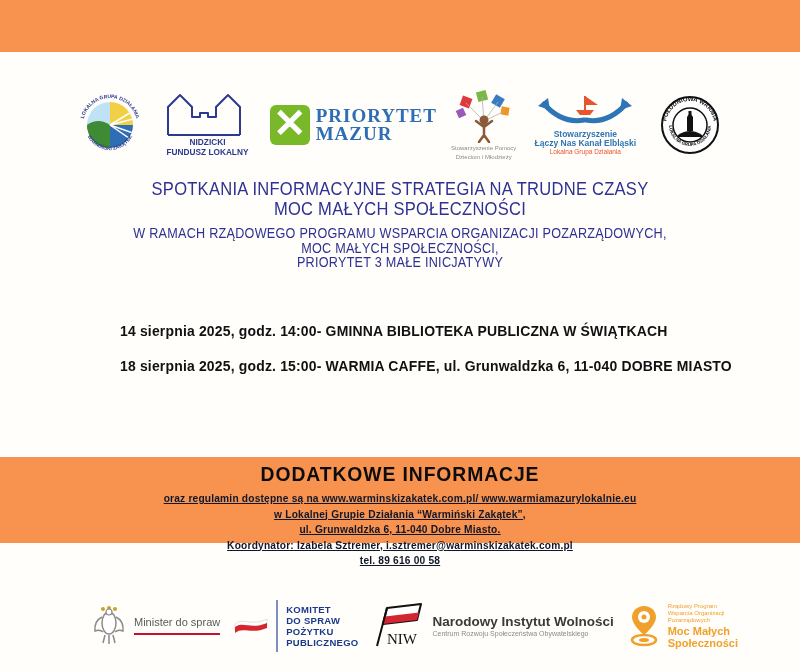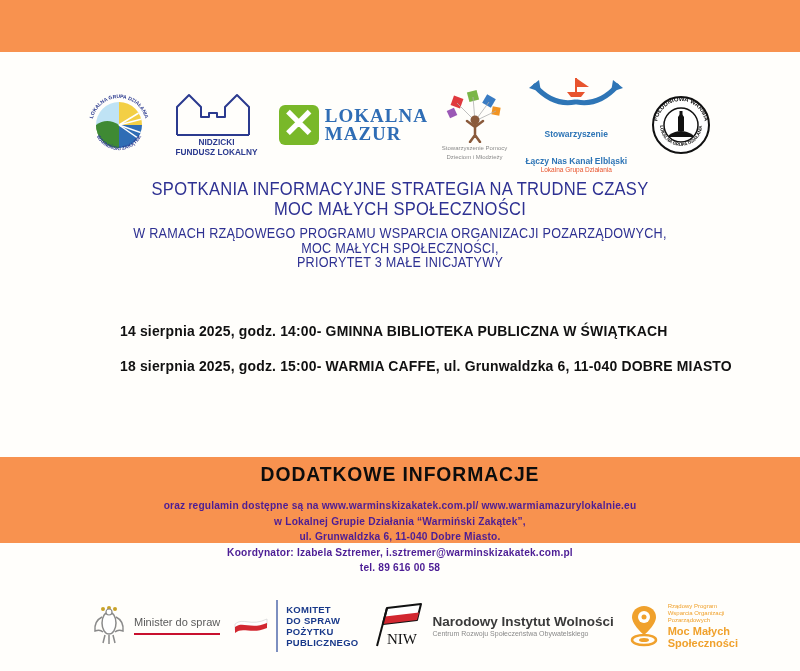--- a/index.html
+++ b/index.html
@@ -13,42 +13,42 @@
   .plogo{display:flex;flex-direction:column;align-items:center;justify-content:center;}
   .nidzicki-text{color:#2b3a8f;font-weight:bold;font-size:9px;line-height:10px;text-align:center;
                  transform:scaleX(.92);}
   .wiatraki{flex-direction:row;gap:6px;}
   .wiatraki-sq{width:40px;height:40px;background:#79b829;border-radius:6px;position:relative;}
   .wiatraki-sq span{position:absolute;left:0;top:-4px;width:40px;height:40px;color:#fff;
                     font-size:40px;font-weight:bold;text-align:center;line-height:44px;}
   .wiatraki-text{color:#2f6db5;font-family:"Liberation Serif",serif;font-weight:bold;
                  font-size:19px;line-height:18px;letter-spacing:1px;}
   .kids-text{color:#8a8a8a;font-size:6px;line-height:7px;text-align:center;margin-top:2px;}
-  .kanal-t1{color:#2e75b6;font-weight:bold;font-size:8.5px;line-height:9px;text-align:center;margin-top:18px;}
+  .kanal-t1{color:#2e75b6;font-weight:bold;font-size:8.5px;line-height:9px;text-align:center;}
   .kanal-t2{color:#e8542e;font-size:6.5px;line-height:8px;text-align:center;}
 
   
   .title-block{position:absolute;top:179px;left:0;width:800px;text-align:center;
                color:#2e3192;font-weight:normal;}
   .title-l{transform:scaleX(.87);transform-origin:50% 50%;letter-spacing:.3px;}
   .t-big{font-size:19px;line-height:20px;}
   .t-small{font-size:14.5px;line-height:14.5px;}
   .t-gap{height:7px;}
 
   
   .events{position:absolute;top:322px;left:120px;color:#111;font-weight:bold;}
   .event-line{font-size:15.5px;line-height:17px;margin-bottom:18px;
               transform:scaleX(.9);transform-origin:0 50%;white-space:nowrap;letter-spacing:.2px;}
 
   
   .info-band{position:absolute;top:457px;left:0;width:800px;height:86px;background:#f8924f;
              text-align:center;}
   .info-heading{margin-top:5px;color:#0d0d0d;font-weight:bold;font-size:21px;letter-spacing:1px;
                 transform:scaleX(.92);}
-  .info-lines{margin-top:12px;color:#4c1d95;font-weight:bold;}
+  .info-lines{margin-top:5px;color:#0f172a;font-weight:bold;text-decoration:underline;}
   .info-line{font-size:10.5px;line-height:15.5px;transform:scaleX(.97);letter-spacing:.2px;}
 
   
   .footer{position:absolute;top:572px;left:0;width:800px;height:99px;background:#fffefb;
           display:flex;align-items:center;justify-content:space-between;
           padding:8px 62px 0 92px;box-sizing:border-box;}
   .flogo{display:flex;align-items:center;gap:8px;}
   .minister-text{color:#5a5a5a;font-size:11px;line-height:13px;border-bottom:2px solid #c8102e;
                  padding-bottom:4px;}
   .komitet-sep{width:2px;height:52px;background:#7d8fc0;}
@@ -107,21 +107,21 @@
       </svg>
       <div class="nidzicki-text">NIDZICKI</div>
       <div class="nidzicki-text">FUNDUSZ LOKALNY</div>
     </div>
 
     <div class="plogo wiatraki">
       <div class="wiatraki-sq">
           <span>✕</span>
         </div>
       <div>
-        <div class="wiatraki-text">LOKALNA</div>
+        <div class="wiatraki-text">PRIORYTET</div>
         <div class="wiatraki-text">MAZUR</div>
       </div>
     </div>
 
     <div class="plogo">
       <svg width="62" height="54" viewBox="0 0 62 54">
         <g>
           <rect x="8" y="8" width="10" height="10" fill="#e0393e" transform="rotate(20 13 13)"></rect>
           <rect x="24" y="2" width="10" height="10" fill="#7ab648" transform="rotate(-15 29 7)"></rect>
           <rect x="40" y="7" width="10" height="10" fill="#3a7cc3" transform="rotate(30 45 12)"></rect>

